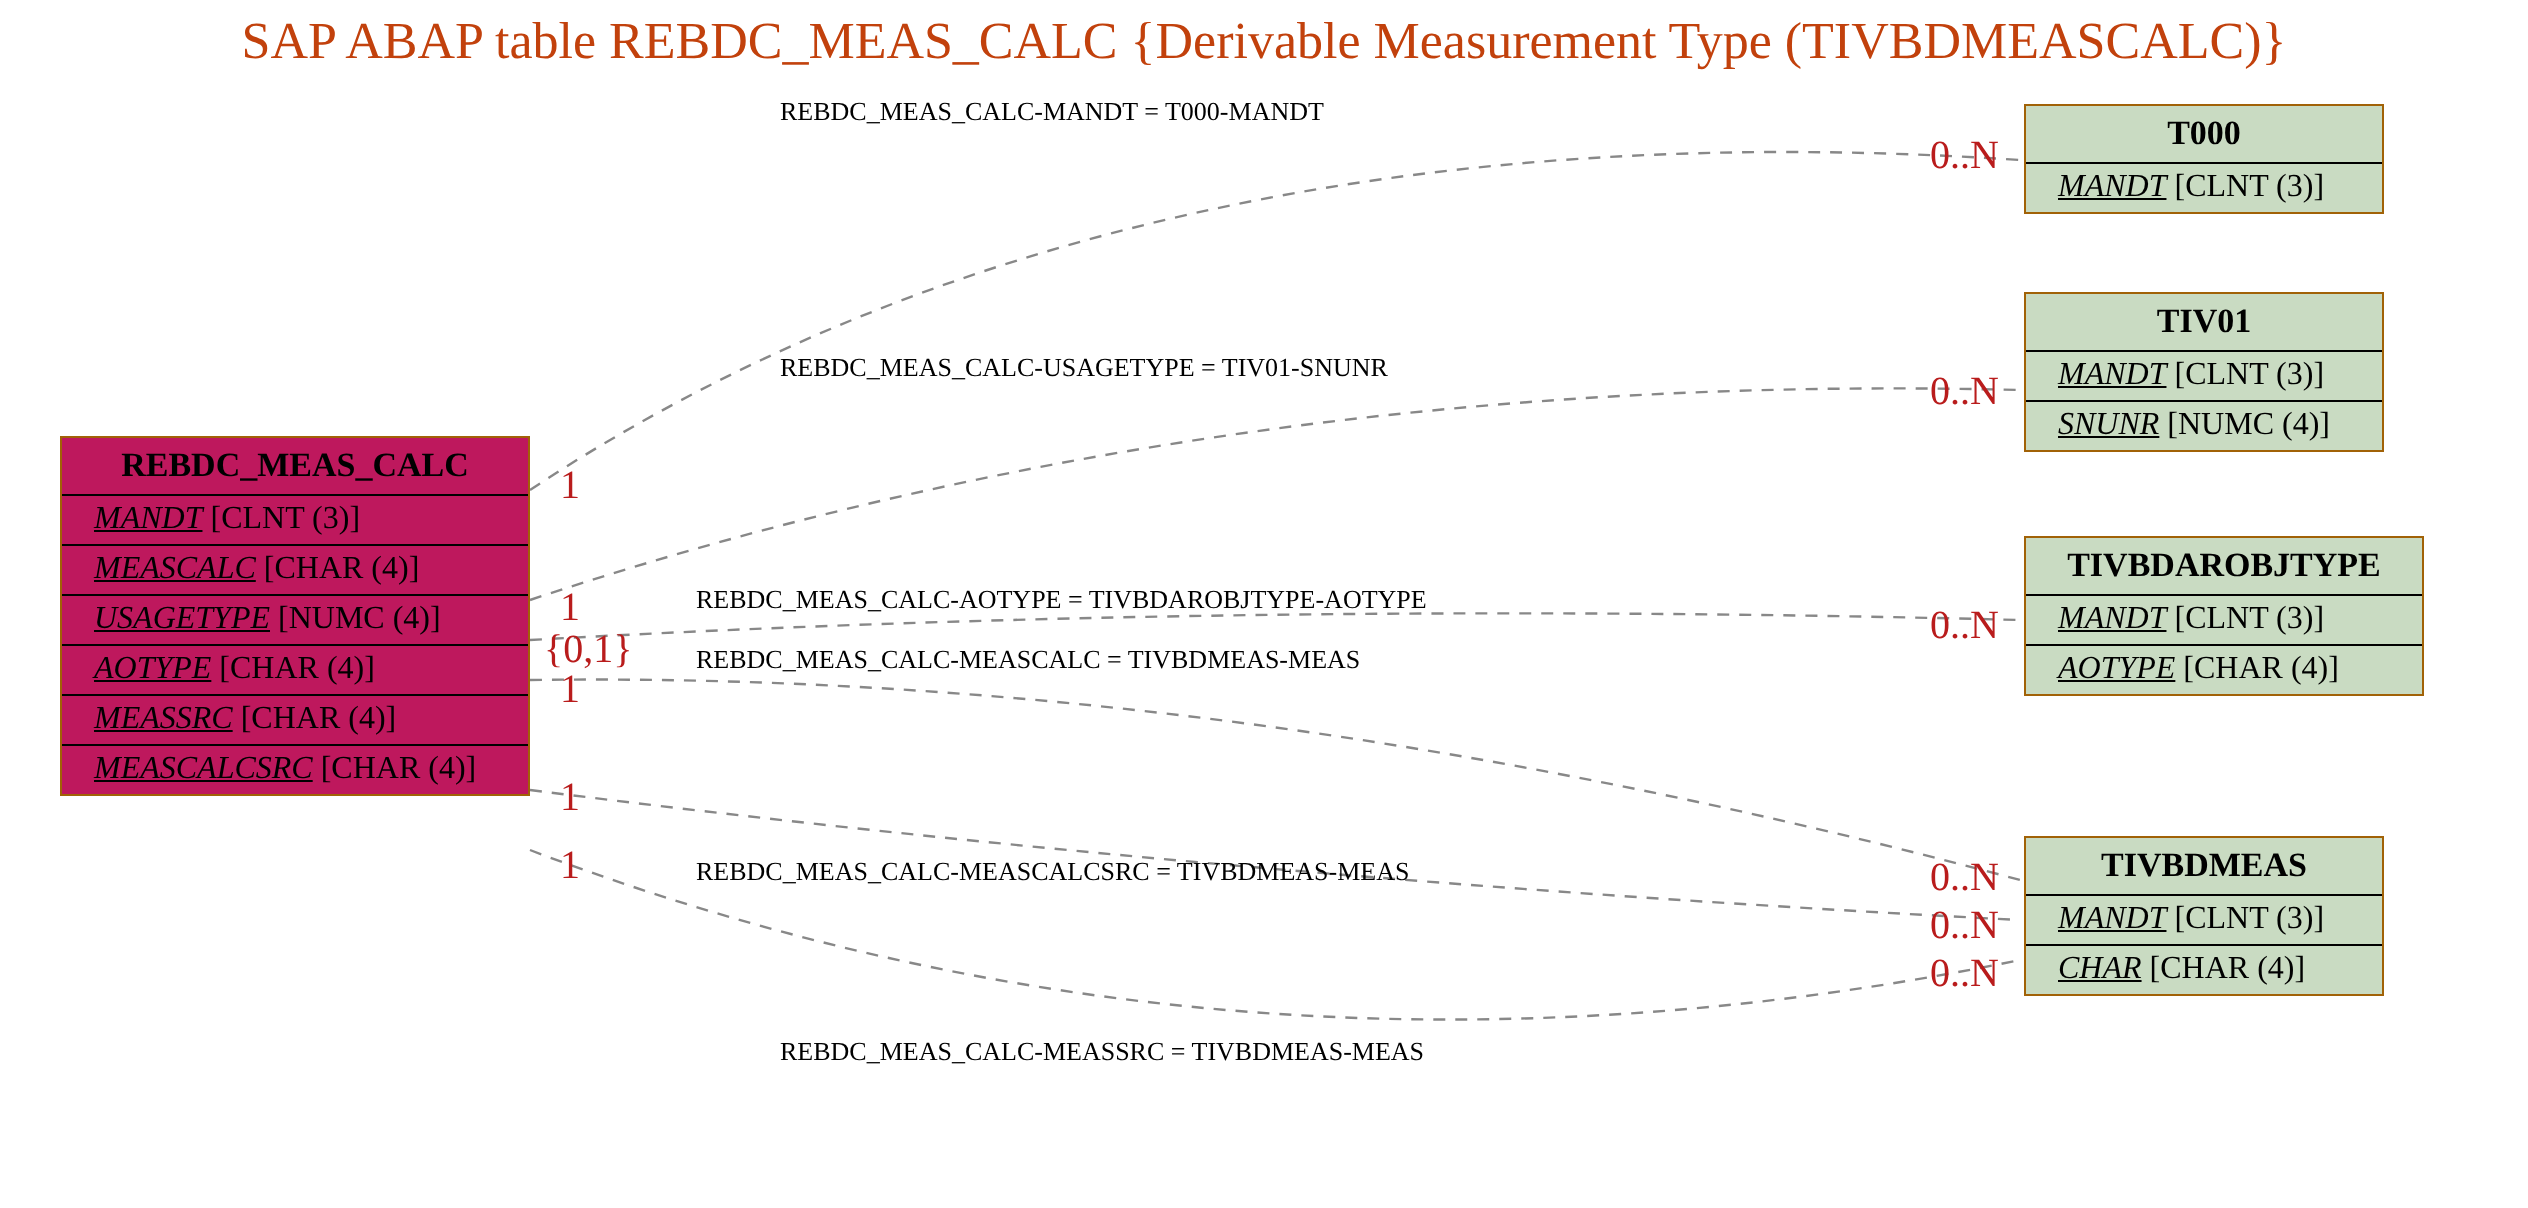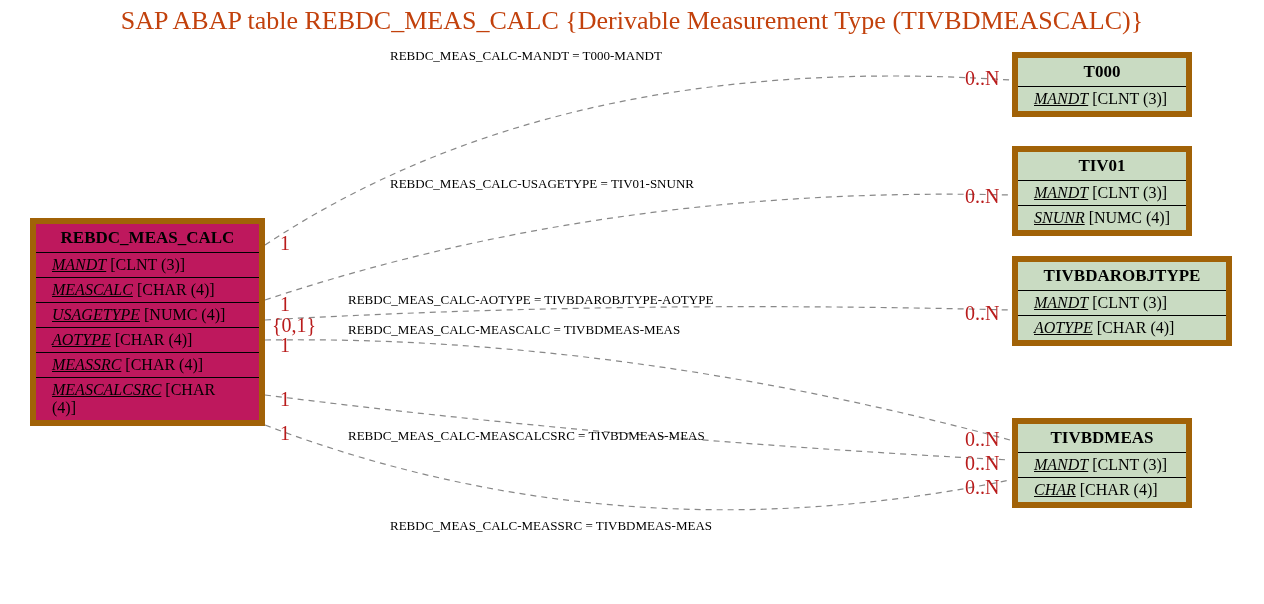--- a/index.html
+++ b/index.html
@@ -17,21 +17,21 @@
     position: absolute;
     top: 6px;
     left: 0;
     width: 1264px;
     text-align: center;
     font-size: 26px;
     color: #c2410c;
   }
   .entity {
     position: absolute;
-    border: 6px solid #a16207;
+    border: 1px solid #a16207;
   }
   .entity-header {
     font-weight: bold;
     text-align: center;
     padding: 4px 8px;
     border-bottom: 1px solid #000;
     font-size: 17px;
   }
   .entity-row {
     padding: 3px 16px;
@@ -104,21 +104,21 @@
   <div class="entity-header">T000</div>
   <div class="entity-row"><span class="fname underline">MANDT</span> <span class="ftype">[CLNT (3)]</span></div>
 </div>
 
 <div class="entity ref-entity" style="left:1012px; top:146px; width:180px;">
   <div class="entity-header">TIV01</div>
   <div class="entity-row"><span class="fname underline">MANDT</span> <span class="ftype">[CLNT (3)]</span></div>
   <div class="entity-row"><span class="fname underline">SNUNR</span> <span class="ftype">[NUMC (4)]</span></div>
 </div>
 
-<div class="entity ref-entity" style="left:1012px; top:256px; width:220px;">
+<div class="entity ref-entity" style="left:1012px; top:268px; width:200px;">
   <div class="entity-header">TIVBDAROBJTYPE</div>
   <div class="entity-row"><span class="fname underline">MANDT</span> <span class="ftype">[CLNT (3)]</span></div>
   <div class="entity-row"><span class="fname underline">AOTYPE</span> <span class="ftype">[CHAR (4)]</span></div>
 </div>
 
 <div class="entity ref-entity" style="left:1012px; top:398px; width:180px;margin-top:20px;">
   <div class="entity-header">TIVBDMEAS</div>
   <div class="entity-row"><span class="fname underline">MANDT</span> <span class="ftype">[CLNT (3)]</span></div>
   <div class="entity-row"><span class="fname underline">CHAR</span> <span class="ftype">[CHAR (4)]</span></div>
 </div>

